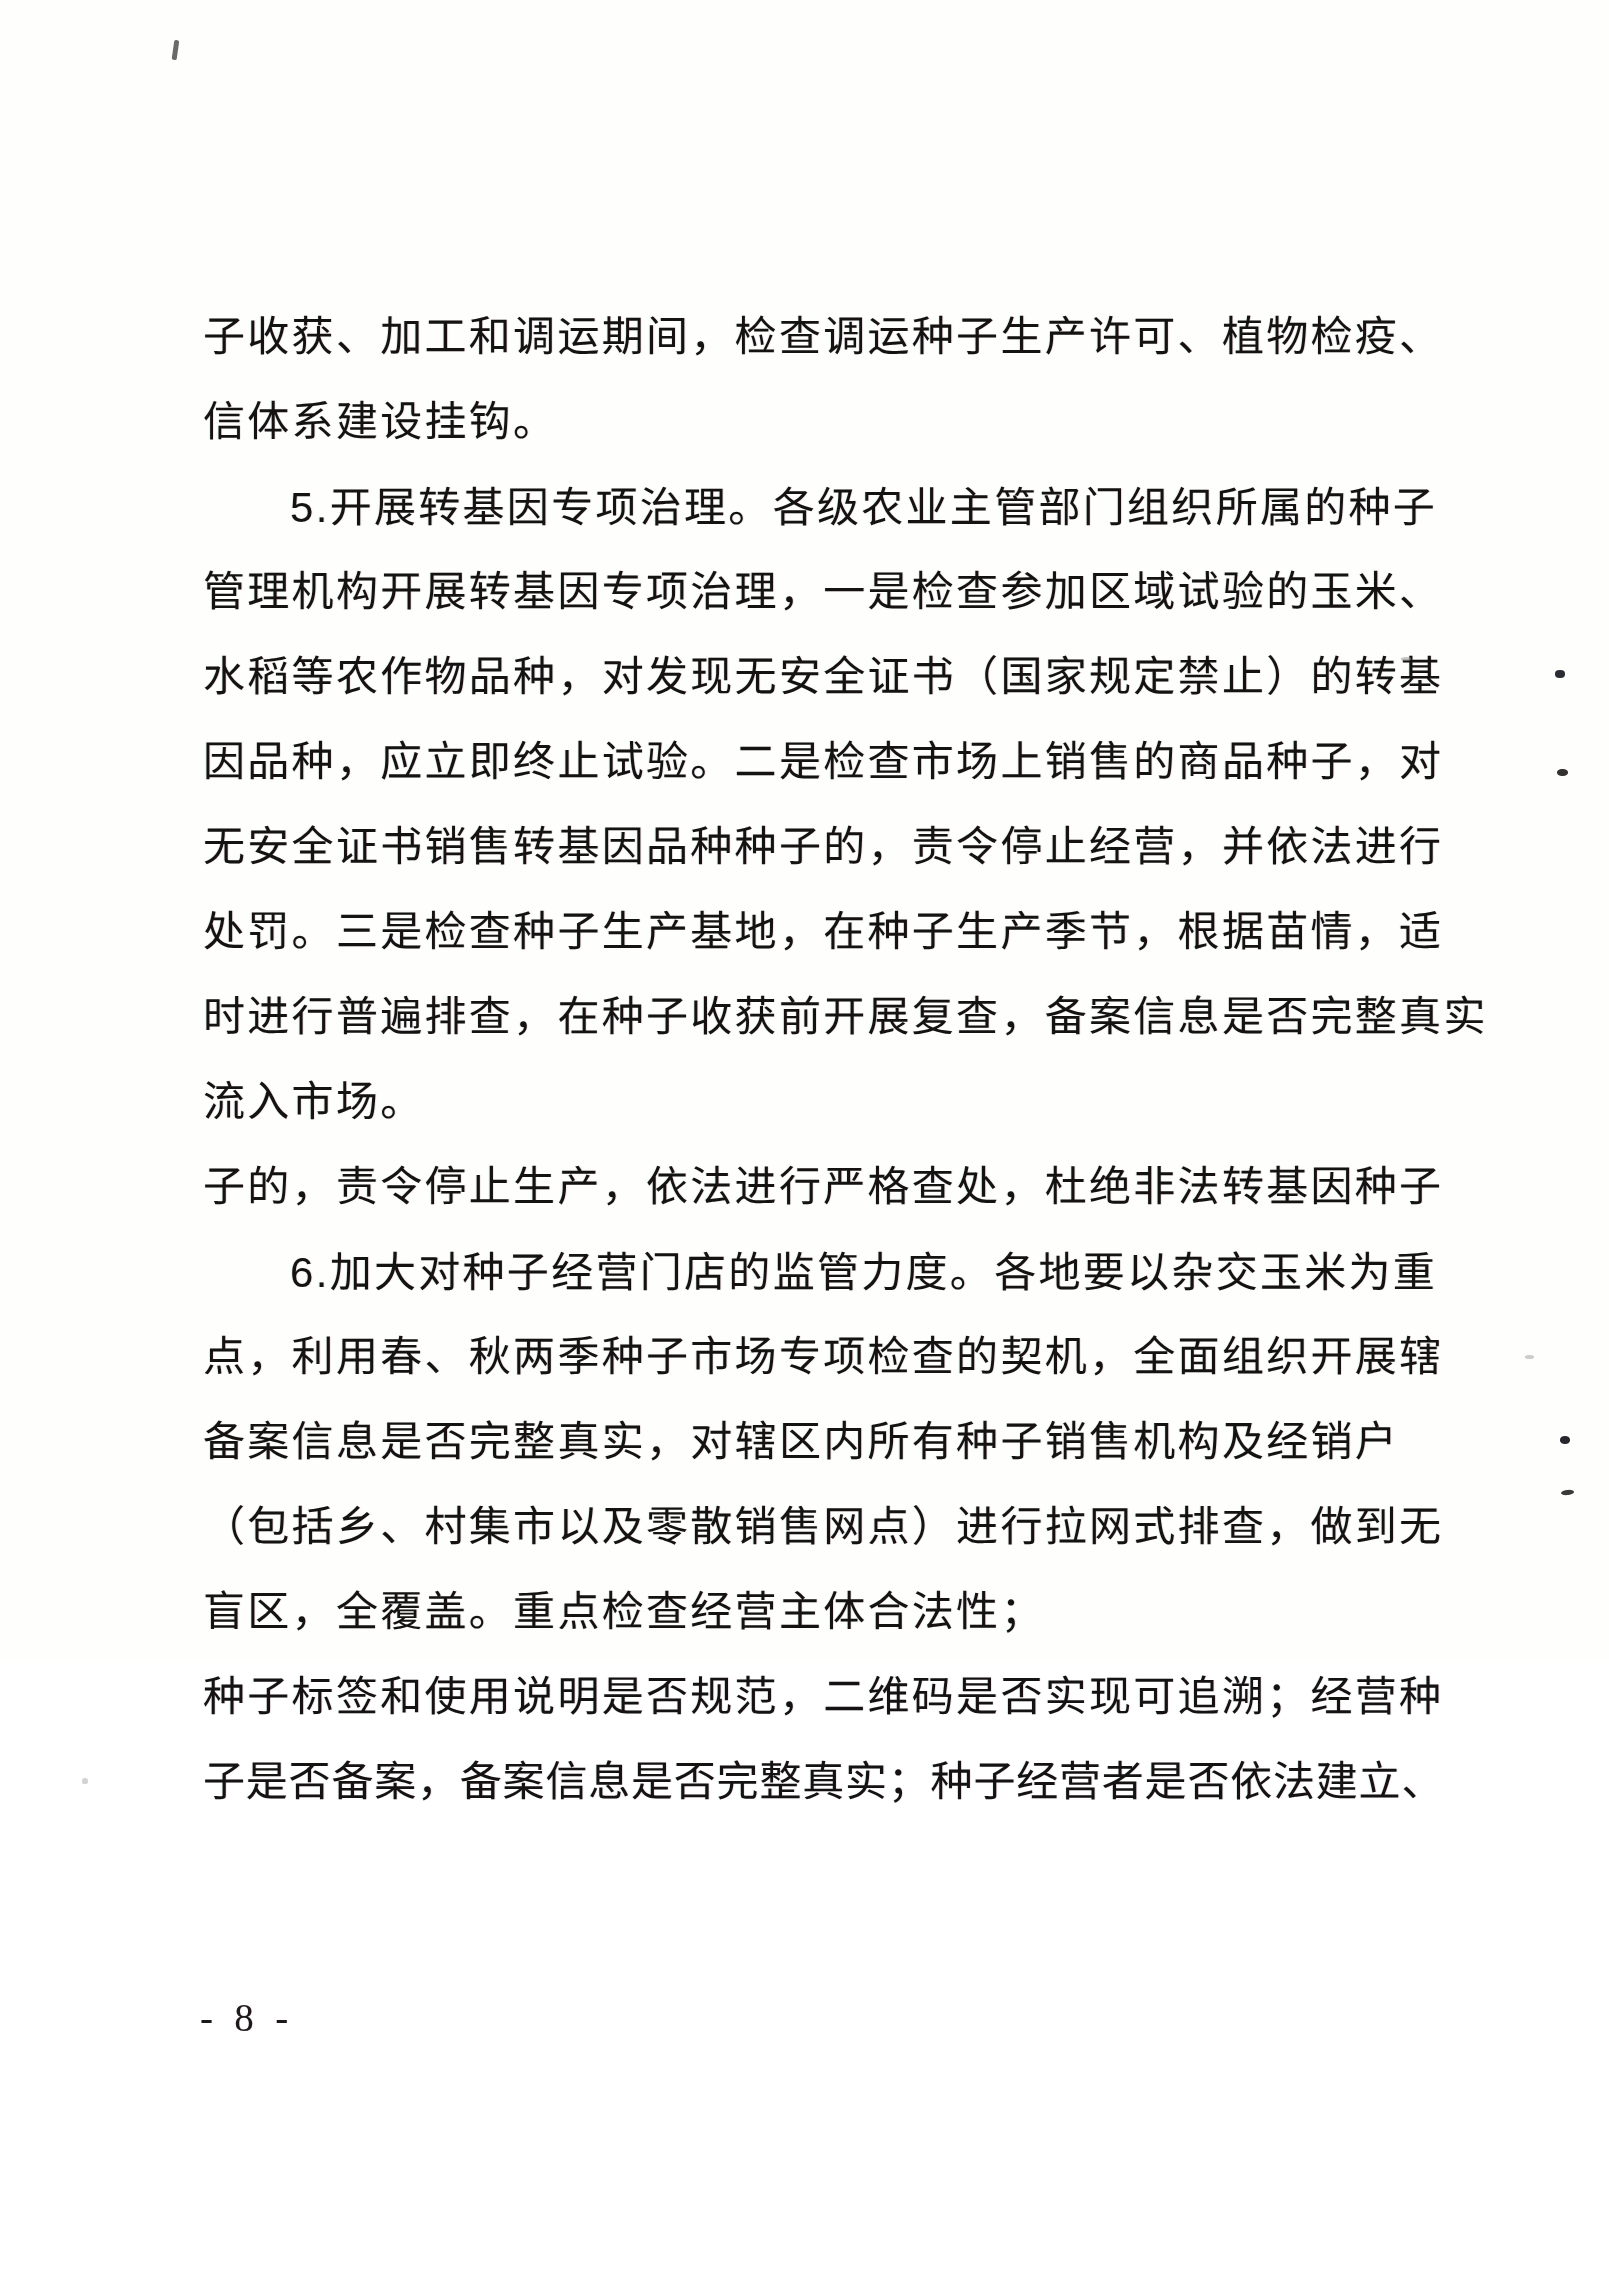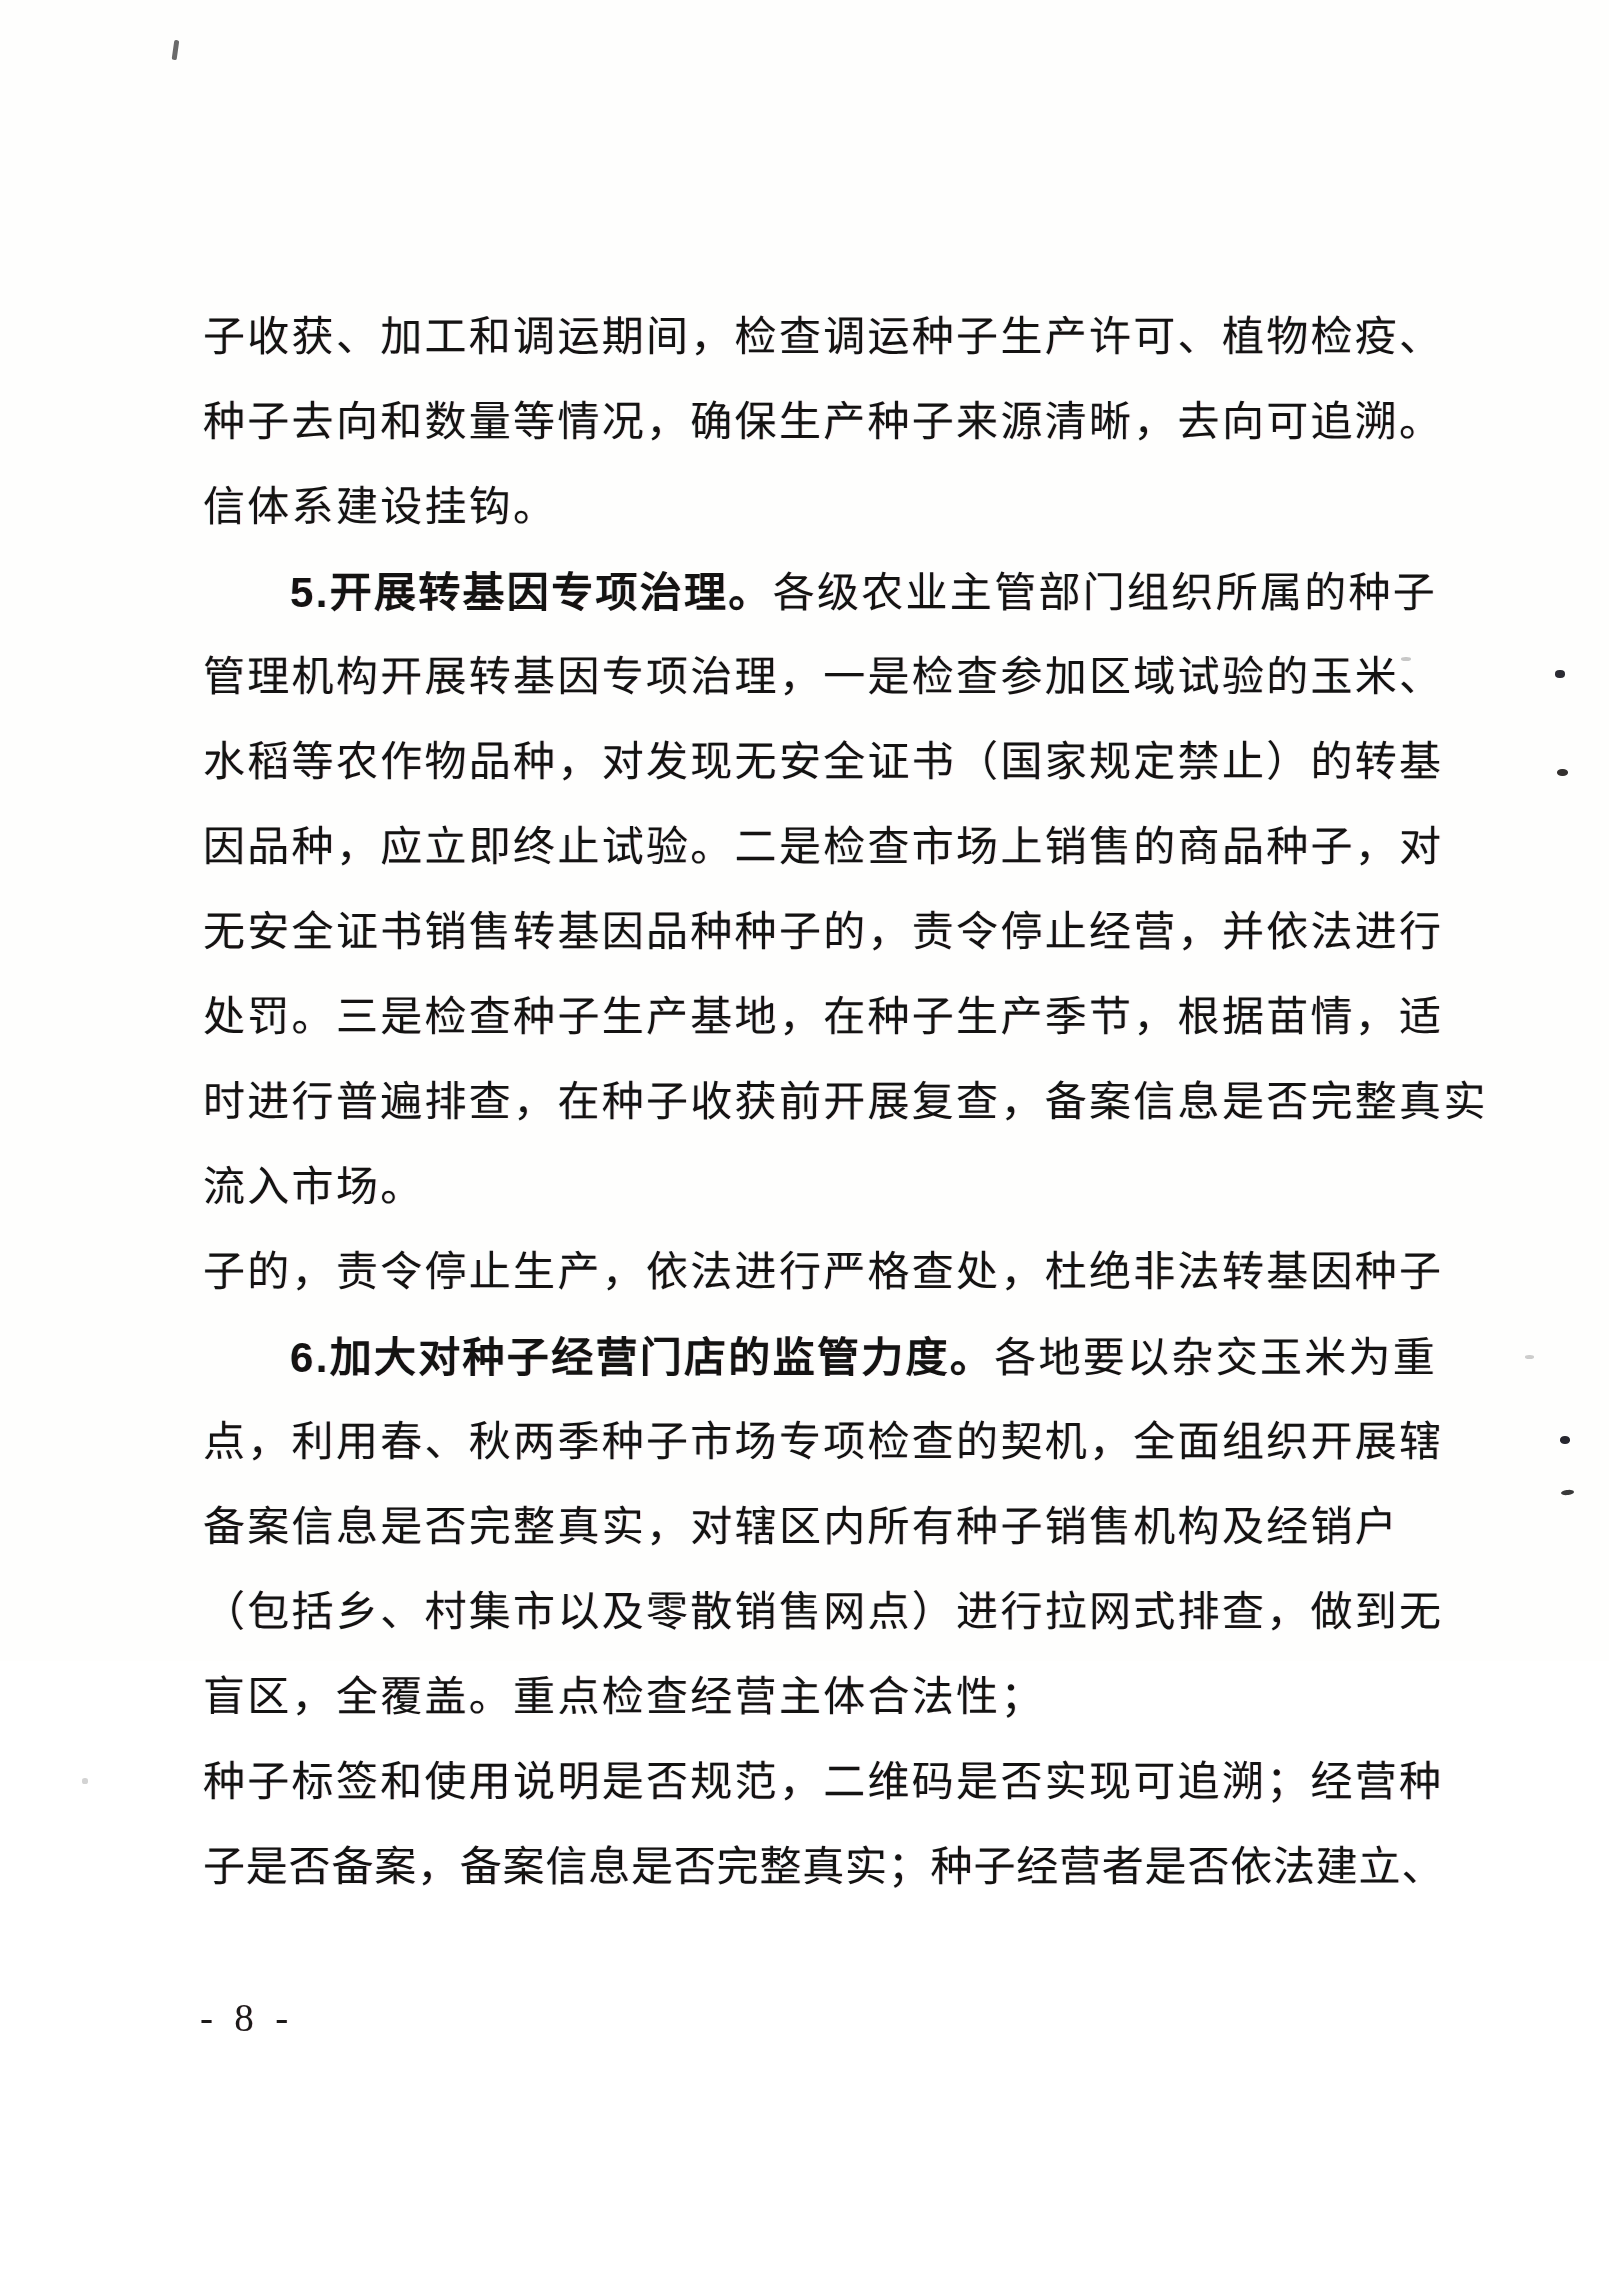--- a/index.html
+++ b/index.html
@@ -23,21 +23,21 @@
     line-height: 85px;
     letter-spacing: 2.3px;
     color: #141312;
     text-shadow: 1px 0 0 rgba(205, 0, 90, 0.10), -1px 0 0 rgba(0, 150, 150, 0.10);
   }
   .line { white-space: nowrap; height: 85px; }
   .ind { padding-left: 87px; }
   .tight { letter-spacing: 0.8px; }
   .h {
     font-family: "Liberation Sans", "DejaVu Sans", sans-serif;
-    font-weight: 700;
+    font-weight: 400;
   }
   .footer {
     position: absolute;
     left: 200px; top: 1998px;
     font-size: 39px;
     line-height: 39px;
     letter-spacing: 5.8px;
     color: #1c1a19;
     text-shadow: 0.6px 0 0 rgba(205, 0, 90, 0.12);
   }
@@ -51,21 +51,20 @@
   .s7 { left: 1561px; top: 1490px; width: 13px; height: 5.2px;  background: #3a3a3a; transform: rotate(-6deg); }
   .s8 { left: 82px;  top: 1778px; width: 5.8px;  height: 5.8px;  background: #b5b5b5; opacity:.6; }
 </style>
 </head>
 <body>
 
 <div class="page">
 
   <div class="textblock">
     <div class="line"><span>子收获、加工和调运期间，检查调运种子生产许可、植物检疫、</span></div>
-    <div class="line"><span>种子去向和数量等情况，确保生产种子来源清晰，去向可追溯。</span></div>
     <div class="line"><span>信体系建设挂钩。</span></div>
     <div class="line ind"><span class="h">5.开展转基因专项治理。</span><span>各级农业主管部门组织所属的种子</span></div>
     <div class="line"><span>管理机构开展转基因专项治理，一是检查参加区域试验的玉米、</span></div>
     <div class="line"><span>水稻等农作物品种，对发现无安全证书（国家规定禁止）的转基</span></div>
     <div class="line"><span>因品种，应立即终止试验。二是检查市场上销售的商品种子，对</span></div>
     <div class="line"><span>无安全证书销售转基因品种种子的，责令停止经营，并依法进行</span></div>
     <div class="line"><span>处罚。三是检查种子生产基地，在种子生产季节，根据苗情，适</span></div>
     <div class="line"><span>时进行普遍排查，在种子收获前开展复查，备案信息是否完整真实</span></div>
     <div class="line"><span>流入市场。</span></div>
     <div class="line"><span>子的，责令停止生产，依法进行严格查处，杜绝非法转基因种子</span></div>

